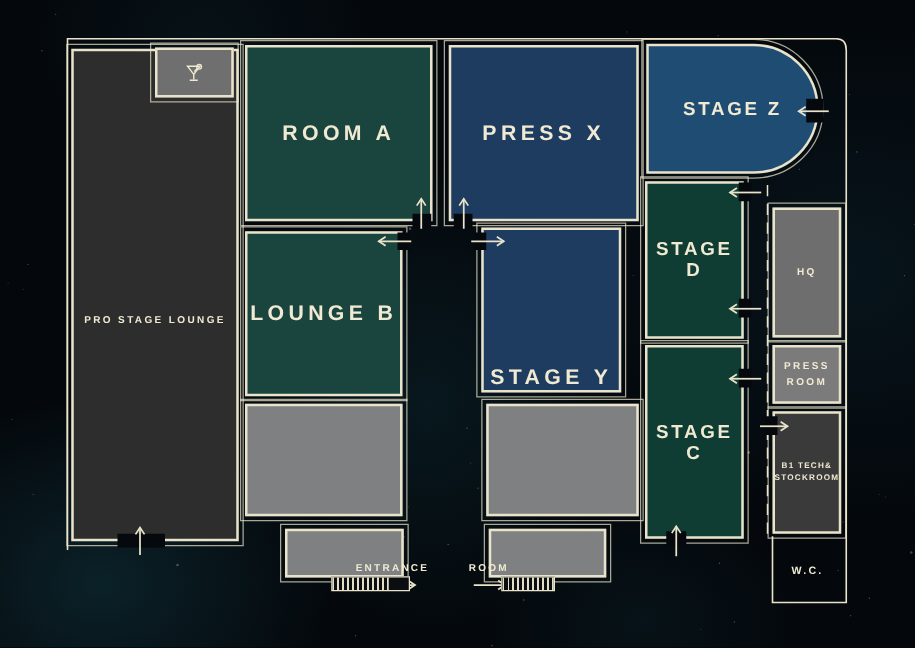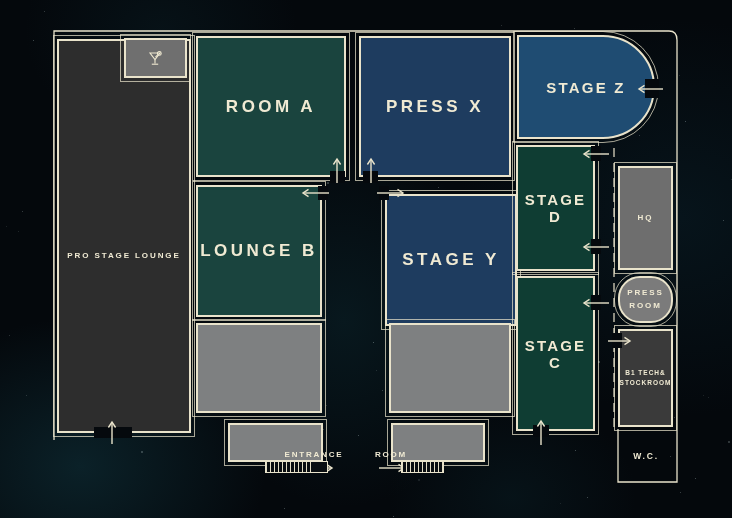--- a/index.html
+++ b/index.html
@@ -160,33 +160,33 @@
       </div>
       <div class="room" style="left: 359px; top: 36px; width: 152px; height: 141px; background: rgb(30, 60, 95);">
         <span class="room-label ts-large">PRESS X</span>
       </div>
       <div class="room" style="left: 517px; top: 35px; width: 138px; height: 104px; background: rgb(31, 76, 114); border-radius: 0px 52px 52px 0px;">
         <span class="room-label ts-medium">STAGE Z</span>
       </div>
       <div class="room" style="left: 196px; top: 185px; width: 126px; height: 132px; background: rgb(26, 68, 62);">
         <span class="room-label ts-large">LOUNGE B</span>
       </div>
-      <div class="room" style="left: 385px; top: 194px; width: 132px; height: 132px; background: rgb(30, 60, 95);">
+      <div class="room" style="left: 385px; top: 182px; width: 112px; height: 132px; background: rgb(30, 60, 95); align-items: flex-end;">
         <span class="room-label ts-large">STAGE Y</span>
       </div>
       <div class="room" style="left: 516px; top: 145px; width: 79px; height: 126px; background: rgb(15, 61, 51);">
         <span class="room-label ts-medium">STAGE D</span>
       </div>
       <div class="room" style="left: 516px; top: 276px; width: 79px; height: 155px; background: rgb(15, 61, 51);">
         <span class="room-label ts-medium">STAGE C</span>
       </div>
       <div class="room" style="left: 618px; top: 166px; width: 55px; height: 104px; background: rgb(110, 110, 110);">
         <span class="room-label ts-small">HQ</span>
       </div>
-      <div class="room" style="left: 618px; top: 276px; width: 55px; height: 47px; background: rgb(123, 123, 123); border-radius: 22px;">
+      <div class="room" style="left: 618px; top: 276px; width: 55px; height: 47px; background: rgb(123, 123, 123);">
         <span class="room-label ts-small">PRESS
 ROOM</span>
       </div>
       <div class="room" style="left: 618px; top: 329px; width: 55px; height: 98px; background: rgb(58, 58, 58);">
         <span class="room-label ts-tiny">B1 TECH&amp;
 STOCKROOM</span>
       </div>
       <div class="room" style="left: 196px; top: 323px; width: 126px; height: 90px; background: rgb(126, 128, 129);"></div>
       <div class="room" style="left: 389px; top: 323px; width: 122px; height: 90px; background: rgb(126, 128, 129);"></div>
       <div class="room" style="left: 228px; top: 423px; width: 95px; height: 39px; background: rgb(126, 128, 129);"></div>

